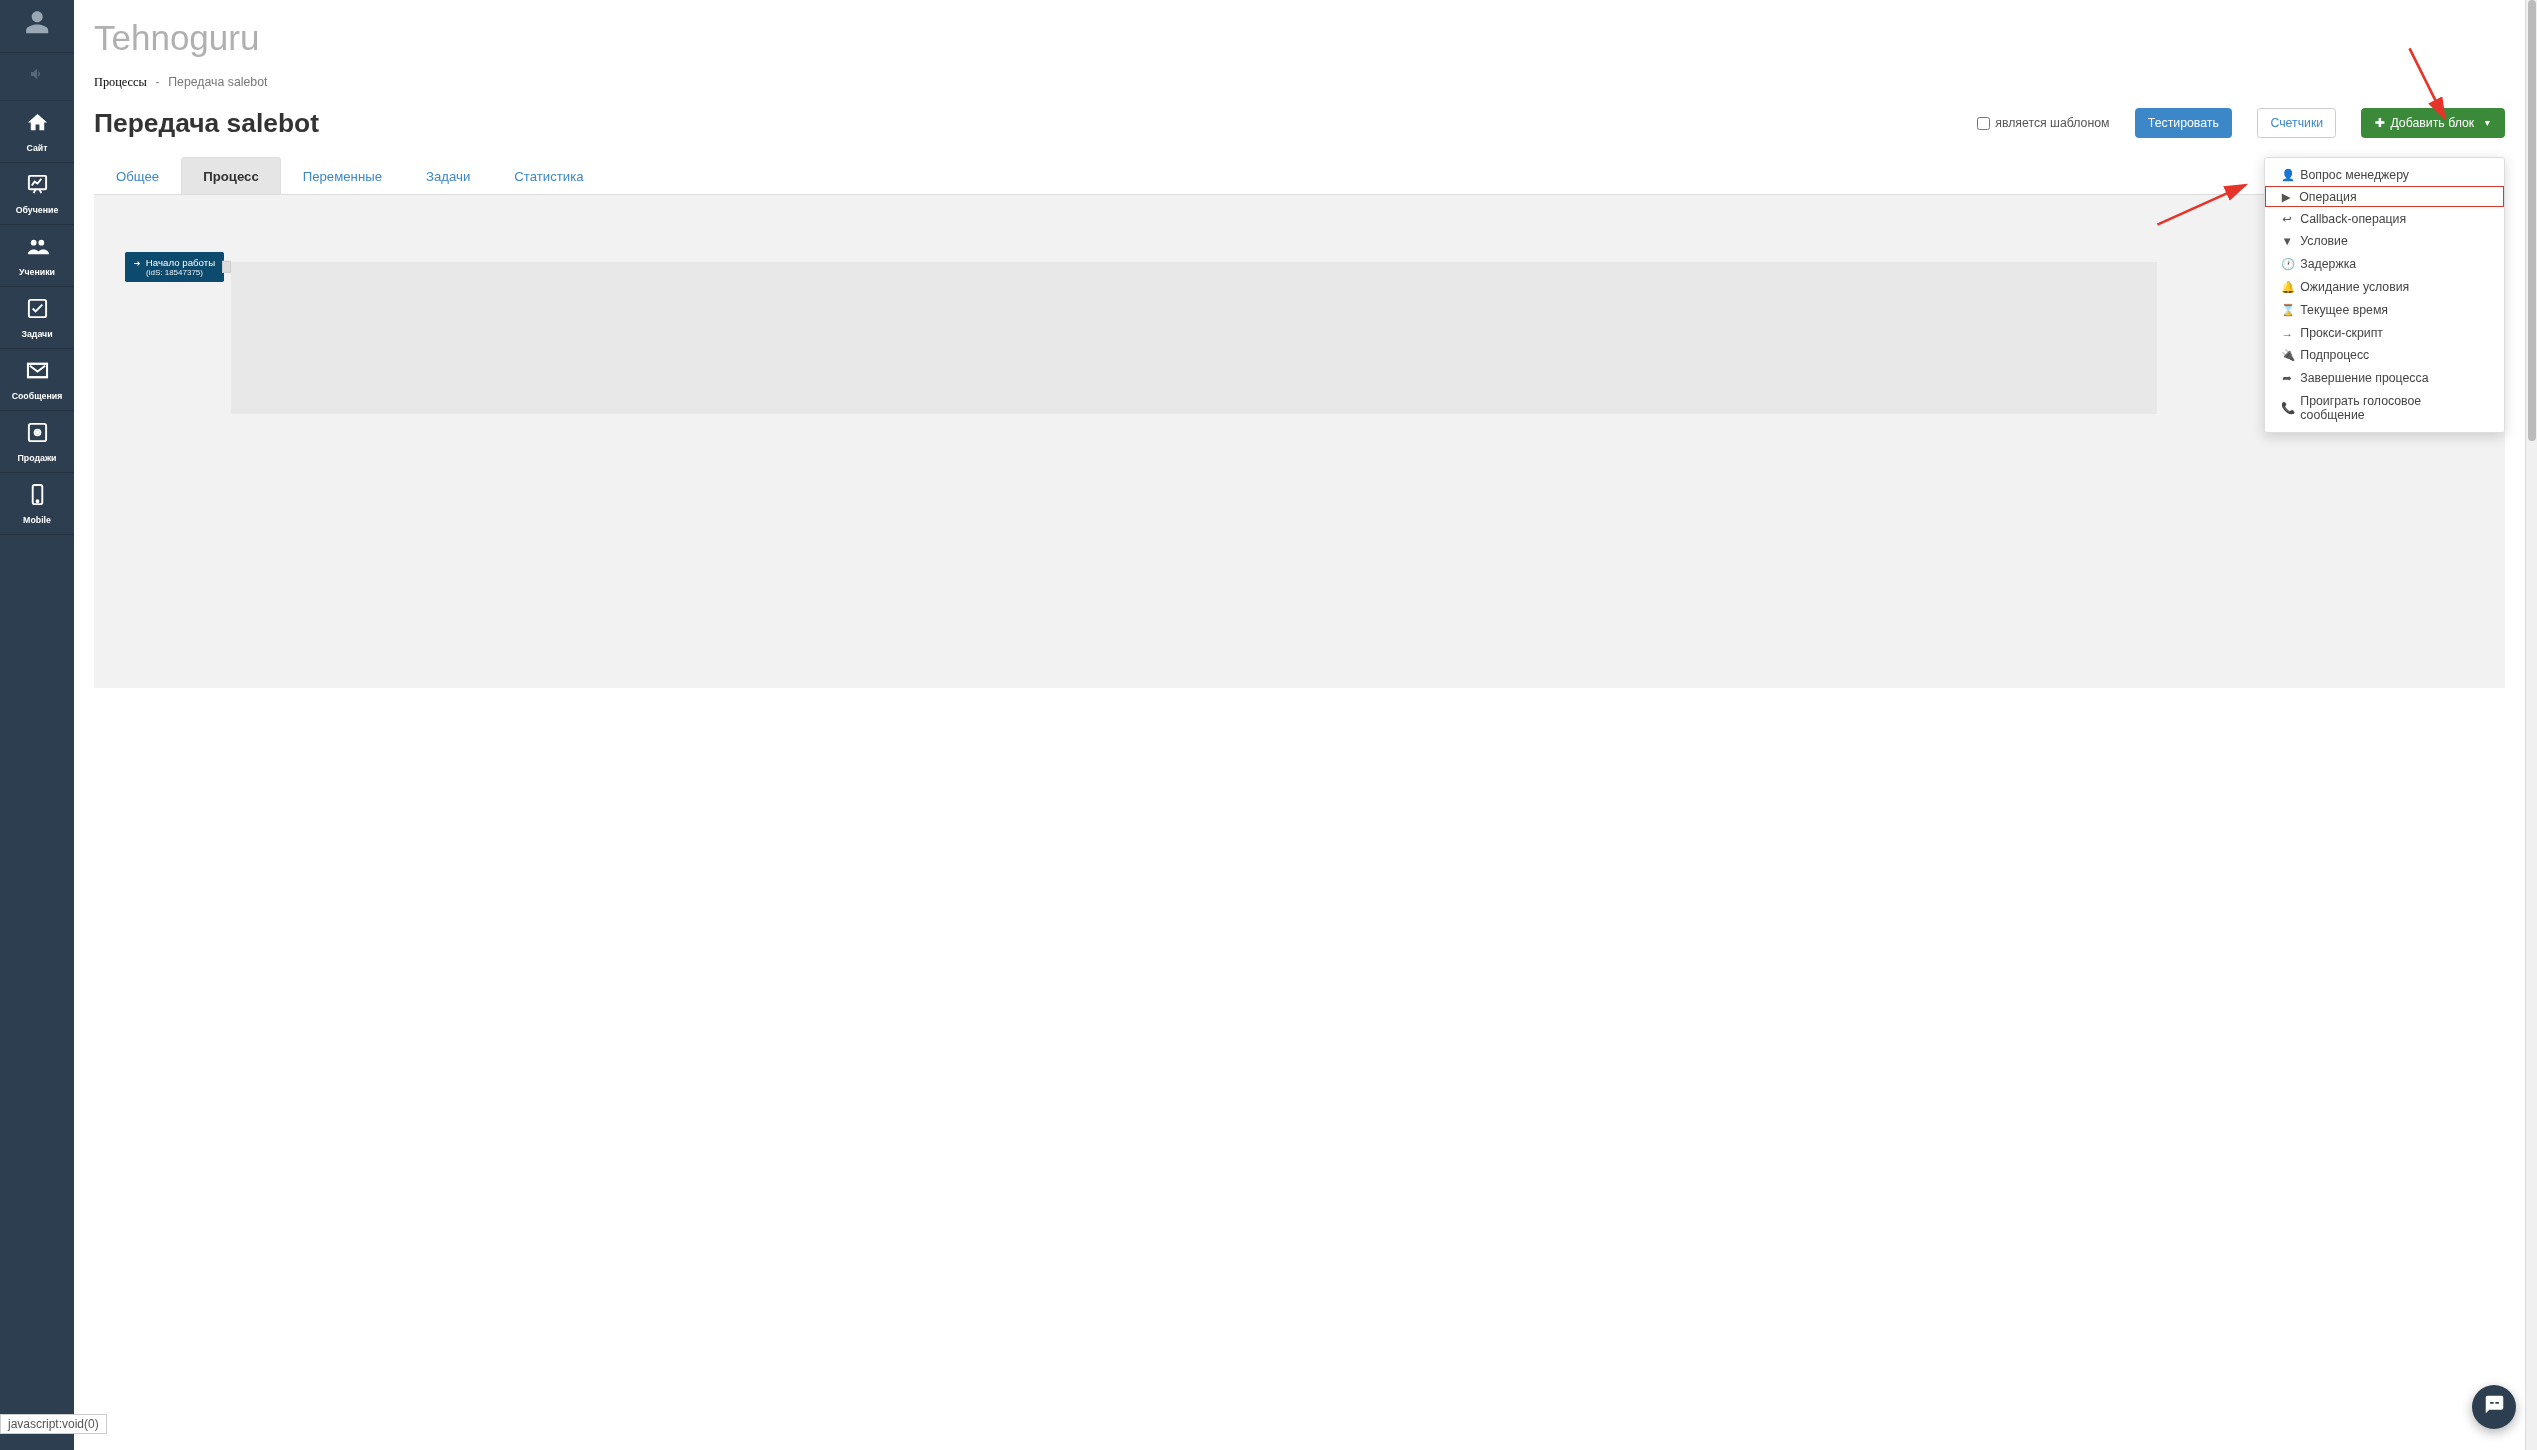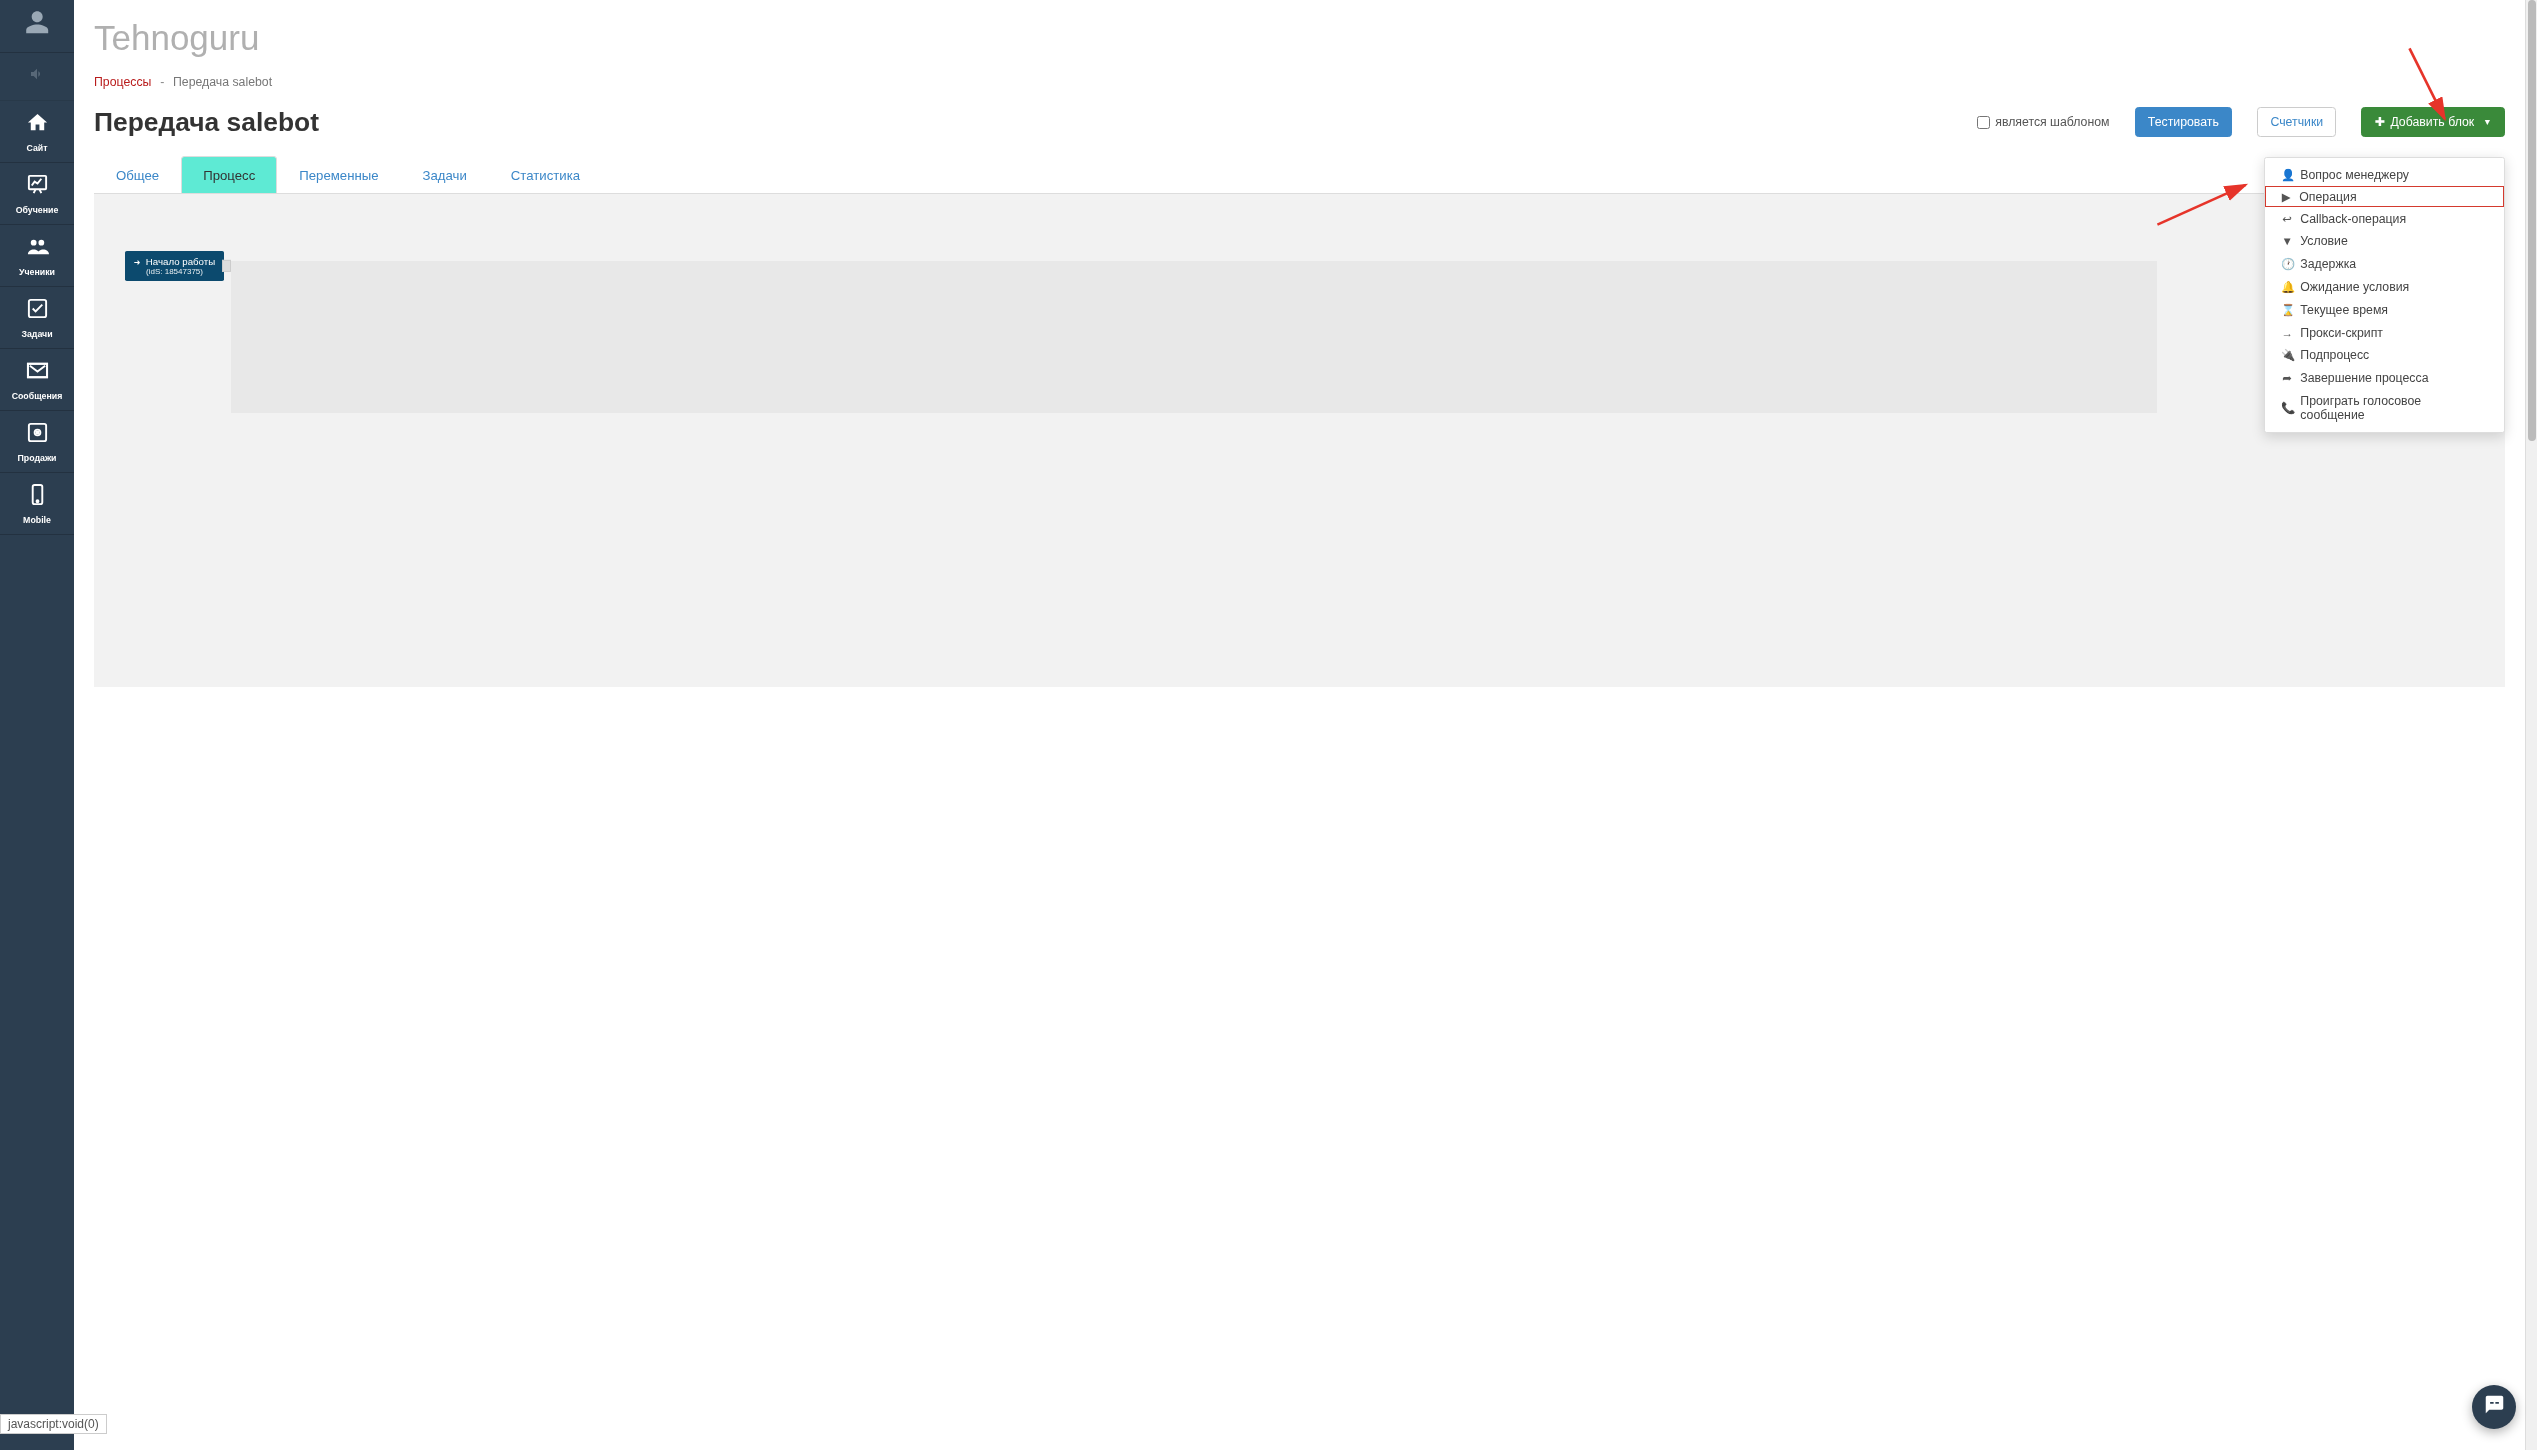--- a/index.html
+++ b/index.html
@@ -41,21 +41,21 @@
       font-size: 35px;
       font-weight: 500;
       color: #b0b0b0;
       margin-bottom: 17.6px;
     }
     
     .breadcrumb {
       font-size: 12.3px;
       margin-bottom: 17.6px;
     }
-    .breadcrumb a { color: #b91c1c; text-decoration: none; }
+    .breadcrumb a { color: #000000; text-decoration: none; font-family: Liberation Serif, serif; }
     .breadcrumb .sep { color: #888; margin: 0 5.3px; }
     .breadcrumb .current { color: #777; }
     
     .page-header {
       display: flex;
       align-items: center;
       justify-content: space-between;
     }
     .page-title { font-size: 26.4px; font-weight: 700; color: #333; }
     .header-actions { display: flex; align-items: center; gap: 25px; }
@@ -87,23 +87,23 @@
       color: #3b87c8;
       cursor: pointer;
       border: 0.9px solid transparent;
       border-bottom: none;
       border-radius: 3.5px 3.5px 0 0;
       position: relative;
       top: 0.9px;
     }
     .tab.active {
       color: #333;
-      font-weight: 400;
+      font-weight: 700;
       border-color: #ddd;
-      background: #5eead4;
+      background: #e5e5e5;
     }
     
     .tab-content {
       background: #f2f2f2;
       min-height: 493px;
       position: relative;
       padding: 70px 26.4px;
     }
     
     .process-node {

